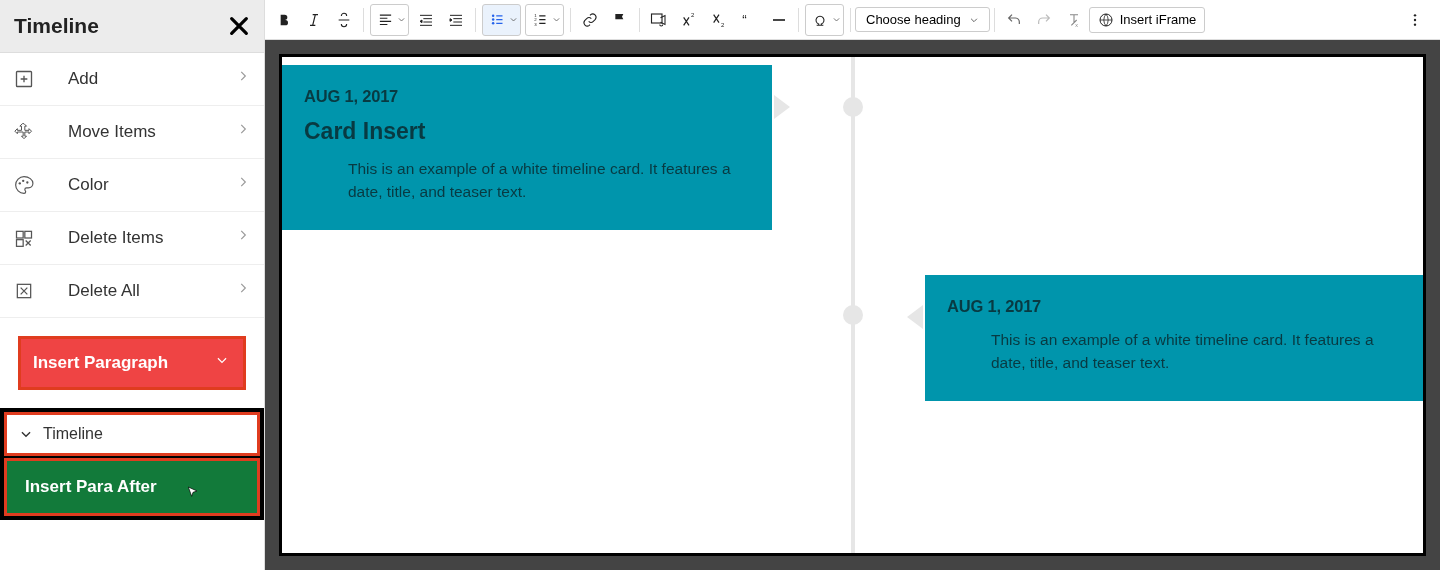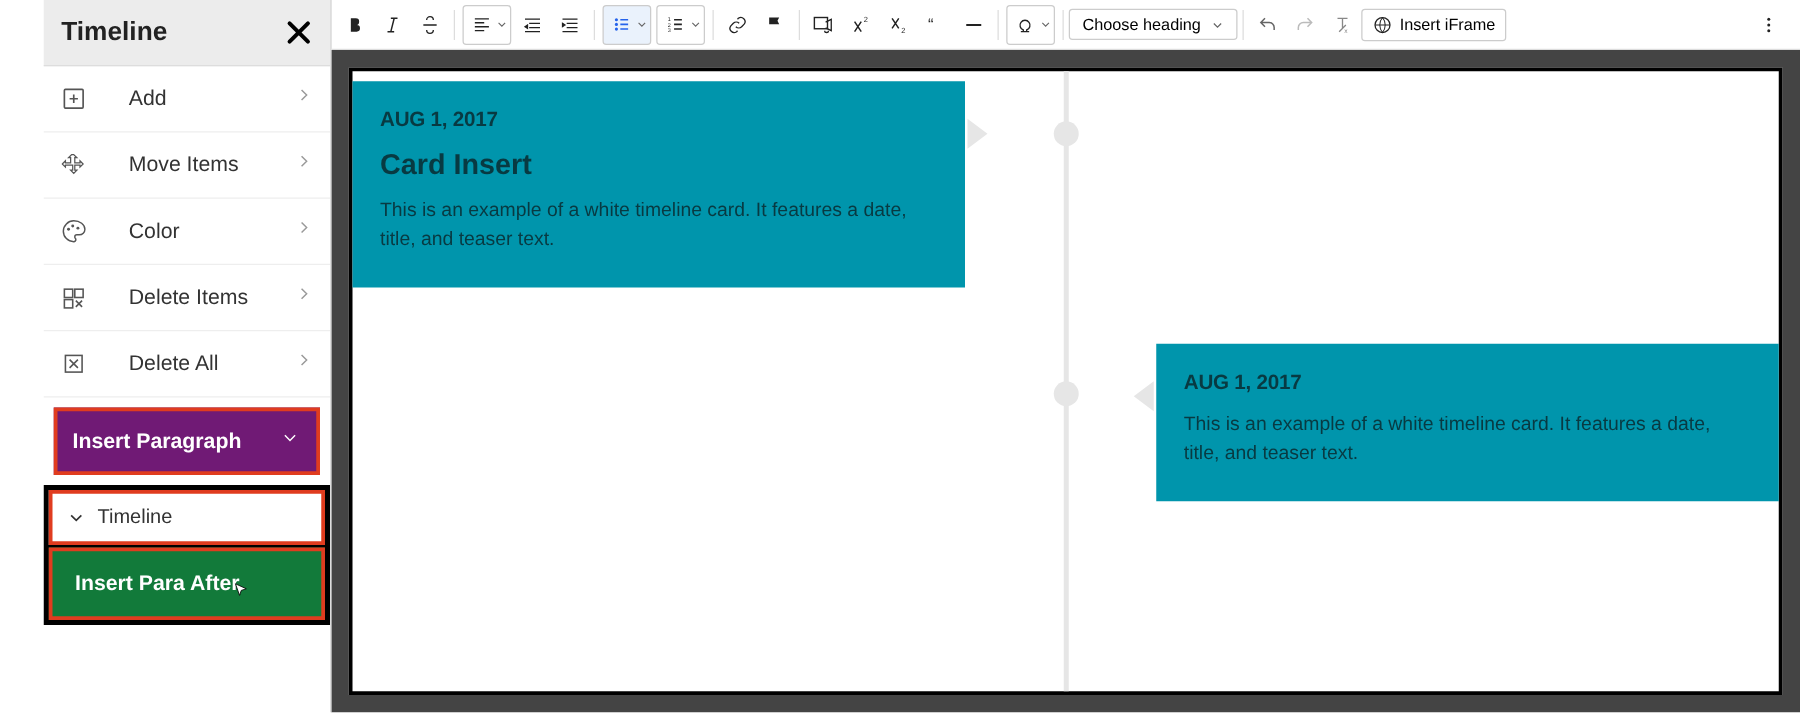--- a/index.html
+++ b/index.html
@@ -1,28 +1,28 @@
 <!DOCTYPE html>
 <html><head>
   <meta charset="utf-8">
   <style>
     * { box-sizing: border-box; margin: 0; padding: 0; font-family: -apple-system, BlinkMacSystemFont, "Segoe UI", Arial, sans-serif; }
     body { width: 1440px; height: 570px; overflow: hidden; background: #fff; display: flex; }
     
-    .sidebar { width: 265px; height: 570px; background: #fff; border-right: 1px solid #ddd; position: relative; padding-left: 35px; }
+    .sidebar { width: 265px; height: 570px; background: #fff; border-right: 1px solid #ddd; position: relative; }
     .sidebar-header { display: flex; align-items: center; justify-content: space-between; padding: 14px 14px; background: #ececec; border-bottom: 1px solid #ddd; }
     .sidebar-title { font-size: 21px; font-weight: 700; color: #222; }
     .close-x { width: 22px; height: 22px; cursor: pointer; }
     
     .menu-item { display: flex; padding: 16px 14px; border-bottom: 1px solid #eee; cursor: pointer; position: relative; gap: 22px; }
     .menu-icon { width: 20px; height: 20px; margin-right: 12px; flex-shrink: 0; }
     .menu-label { font-size: 17px; color: #333; }
     .chevron { position: absolute; right: 14px; width: 14px; height: 14px; }
     
-    .menu-item-dark { background: #701a75; color: #fff; border: 3px solid #e03c1f; margin: 8px; padding: 14px 12px; }
+    .menu-item-dark { background: #ef4444; color: #fff; border: 3px solid #e03c1f; margin: 18px; padding: 14px 12px; }
     .menu-item-dark .menu-label { color: #fff; font-weight: 600; }
     
     .sub-panel { background: #000; padding: 2px; }
     .sub-header { background: #fff; border: 3px solid #e03c1f; padding: 10px 12px; display: flex; align-items: center; gap: 10px; margin: 2px; }
     .sub-header-label { font-size: 16px; color: #333; }
     .sub-item { background: #f1f1f1; padding: 16px 18px; font-size: 17px; color: #212121; border-bottom: 1px solid #ddd; cursor: pointer; }
     .sub-item-highlight { background: #127a3a; color: #fff; font-weight: 600; border: 3px solid #e03c1f; margin: 2px; display: flex; align-items: center; position: relative; }
     .cursor-icon { position: absolute; right: 56px; bottom: 12px; width: 16px; height: 16px; }
     
     .main { flex: 1; display: flex; flex-direction: column; background: #444; }
@@ -39,21 +39,21 @@
     .canvas { width: 100%; height: 100%; background: #fff; border: 3px solid #000; position: relative; padding: 29px 0; }
     
     .timeline-line { position: absolute; left: 50%; top: 0; bottom: 0; width: 4px; background: #e6e6e6; transform: translateX(-50%); }
     .timeline-dot { position: absolute; left: 50%; width: 20px; height: 20px; border-radius: 50%; background: #e6e6e6; transform: translateX(-50%); }
     
     .card { position: absolute; background: #0095ac; padding: 22px 22px 26px 22px; width: 490px; }
     .card-left { left: 0; top: 8px; }
     .card-right { right: 0; top: 218px; width: 498px; }
     .card-date { font-size: 16.5px; font-weight: 700; color: #083a42; margin-bottom: 12px; letter-spacing: -0.2px; }
     .card-title { font-size: 23px; font-weight: 700; color: #083a42; margin-bottom: 12px; }
-    .card-text { font-size: 15.5px; color: #083a42; line-height: 1.5; }
+    .card-text { font-size: 15.5px; color: #083a42; line-height: 1.5; margin-left: 44px; }
     
     .arrow-right { position: absolute; width: 0; height: 0; border-top: 12px solid transparent; border-bottom: 12px solid transparent; border-left: 16px solid #e6e6e6; left: 492px; top: 38px; }
     .arrow-left { position: absolute; width: 0; height: 0; border-top: 12px solid transparent; border-bottom: 12px solid transparent; border-right: 16px solid #e6e6e6; right: 500px; top: 248px; }
   </style>
 </head>
 <body>
 
 <div class="sidebar">
   <div class="sidebar-header">
     <div class="sidebar-title">Timeline</div>

